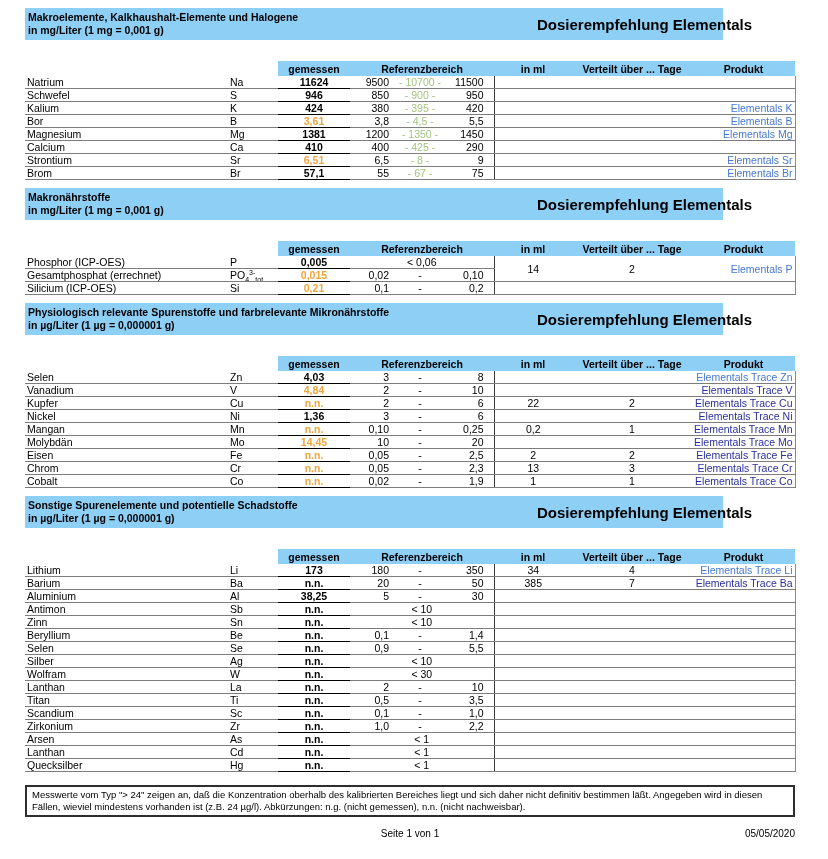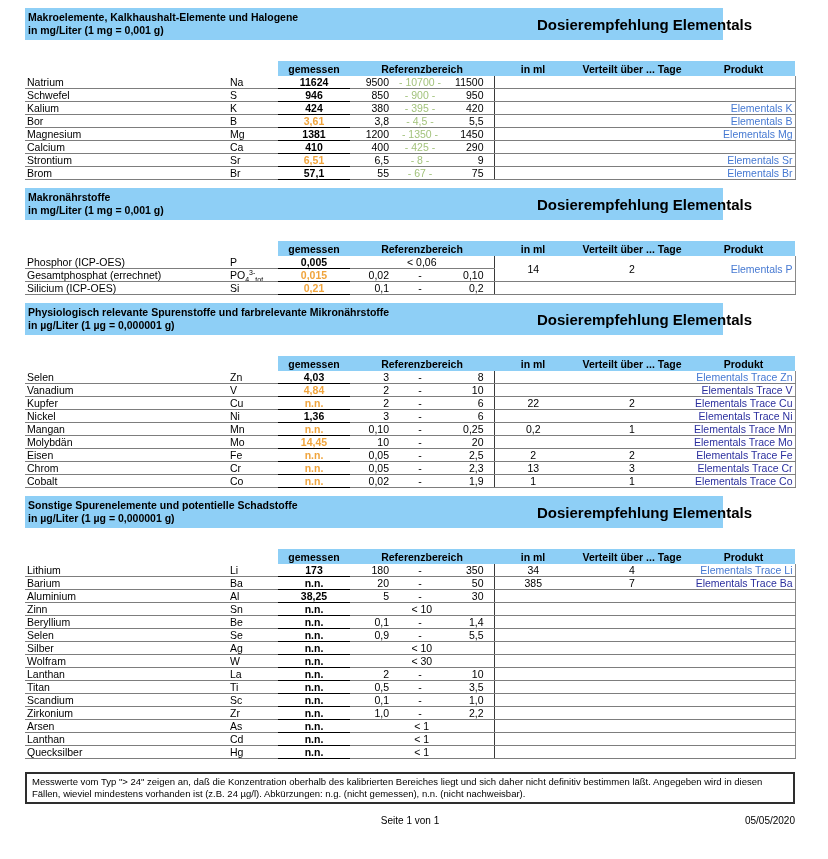--- a/index.html
+++ b/index.html
@@ -413,20 +413,29 @@
             <td class="sy">Al</td>
             <td class="g">38,25</td>
             <td class="rmin">5</td>
             <td class="rmid">-</td>
             <td class="rmax">30</td>
             <td class="ml"></td>
             <td class="tg"></td>
             <td class="pr"></td>
           </tr>
           <tr>
+            <td class="nm">Antimon</td>
+            <td class="sy">Sb</td>
+            <td class="g">n.n.</td>
+            <td class="rs" colspan="3">&lt; 10</td>
+            <td class="ml"></td>
+            <td class="tg"></td>
+            <td class="pr"></td>
+          </tr>
+          <tr>
             <td class="nm">Zinn</td>
             <td class="sy">Sn</td>
             <td class="g">n.n.</td>
             <td class="rs" colspan="3">&lt; 10</td>
             <td class="ml"></td>
             <td class="tg"></td>
             <td class="pr"></td>
           </tr>
           <tr>
             <td class="nm">Beryllium</td>

